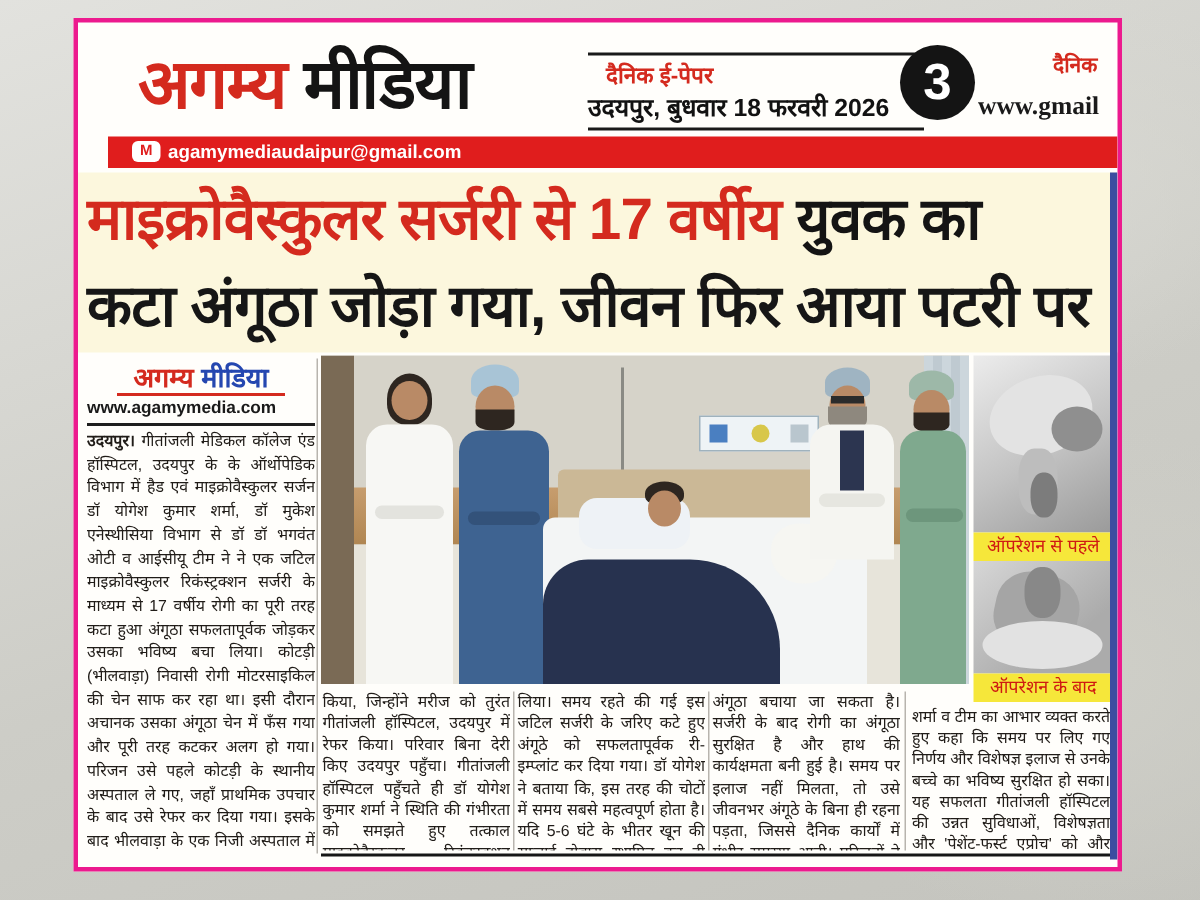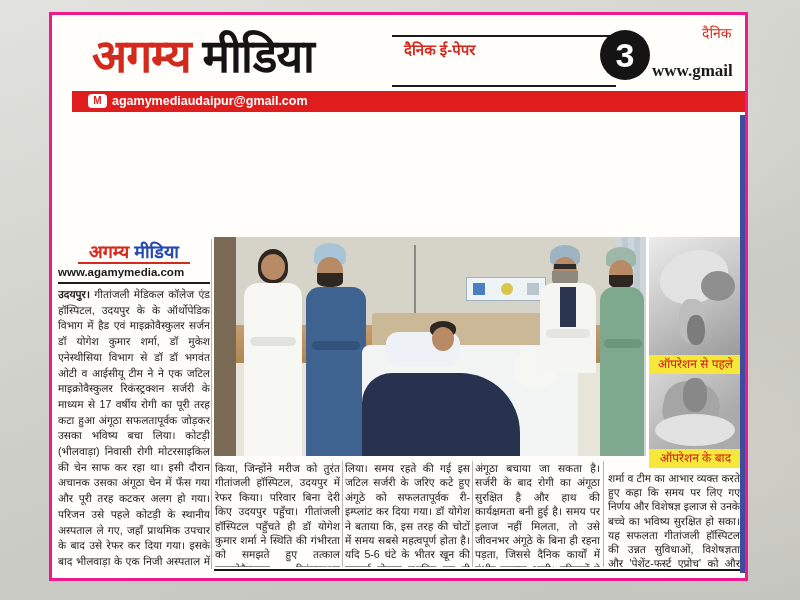--- a/index.html
+++ b/index.html
@@ -25,21 +25,21 @@
   .masthead-title { left:40px; top:8px; font-size:46px; font-weight:800; letter-spacing:-1px; white-space:nowrap; }
   .t-red { color:#d42a1e; }
   .t-black { color:#141414; }
   .rule { background:#1a1a1a; }
   .datebox-toprule { left:340px; top:20px; width:224px; height:2px; }
   .edition-label { left:352px; top:24px; font-size:15px; font-weight:bold; color:#d42a1e; white-space:nowrap; }
   .date-line { left:340px; top:44px; font-size:16.5px; font-weight:bold; color:#121212; white-space:nowrap; }
   .datebox-botrule { left:340px; top:70px; width:224px; height:2px; }
   .page-circle { left:548px; top:15px; width:50px; height:50px; border-radius:50%; background:#141414;
                  color:#fff; font-size:34px; font-weight:bold; text-align:center; line-height:50px; }
-  .corner-tag { left:650px; top:8px; font-size:14px; font-weight:normal; color:#d42a1e; white-space:nowrap; }
+  .corner-tag { left:650px; top:18px; font-size:14px; font-weight:bold; color:#d42a1e; white-space:nowrap; }
   .corner-url { left:600px; top:46px; font-family:"Liberation Serif","DejaVu Serif",serif;
                 font-size:17px; font-weight:bold; color:#1a1a1a; white-space:nowrap; }
   
   .email-bar { left:20px; top:76px; width:673px; height:21px; background:#e01d1d; }
   .gmail-box { left:16px; top:3px; width:19px; height:14px; background:#fff; border-radius:4px;
                text-align:center; line-height:14px; font-size:10px; font-weight:bold; color:#e01d1d; }
   .email-text { left:40px; top:3px; font-size:12.5px; font-weight:bold; color:#fff; white-space:nowrap; }
   
   .headline-box { left:0; top:100px; width:693px; height:120px; background:#fcf7dd; overflow:hidden; }
   .hl { position:absolute; left:6px; white-space:nowrap; font-size:39px; font-weight:800; letter-spacing:-0.5px; }
@@ -96,31 +96,38 @@
 
 <div class="abs page">
   <div class="page-inner">
 
     <div class="abs masthead-title">
       <span class="t-red">अगम्य</span><span class="t-black"> मीडिया</span>
     </div>
 
     <div class="abs rule datebox-toprule"></div>
     <div class="abs edition-label">दैनिक ई-पेपर</div>
+    <div class="abs date-line">उदयपुर, बुधवार 18 फरवरी 2026</div>
     <div class="abs rule datebox-botrule"></div>
 
     <div class="abs page-circle">3</div>
     <div class="abs corner-tag">दैनिक</div>
     <div class="abs corner-url">www.gmail</div>
 
     <div class="abs email-bar">
       <div class="abs gmail-box">M</div>
       <div class="abs email-text">agamymediaudaipur@gmail.com</div>
     </div>
 
+    <div class="abs headline-box">
+      <div class="hl hl1">
+        <span class="t-red">माइक्रोवैस्कुलर सर्जरी से 17 वर्षीय</span><span class="t-black"> युवक का</span>
+      </div>
+      <div class="hl hl2">कटा अंगूठा जोड़ा गया, जीवन फिर आया पटरी पर</div>
+    </div>
 
     <div class="abs byline-logo">
       <span class="t-red">अगम्य </span><span class="logo-blue">मीडिया</span>
     </div>
     <div class="abs byline-redrule"></div>
     <div class="abs byline-site">www.agamymedia.com</div>
     <div class="abs byline-botrule"></div>
 
     <div class="col col1">
       <span class="dateline">उदयपुर। </span><span>गीतांजली मेडिकल कॉलेज एंड हॉस्पिटल, उदयपुर के के ऑर्थोपेडिक विभाग में हैड एवं माइक्रोवैस्कुलर सर्जन डॉ योगेश कुमार शर्मा, डॉ मुकेश एनेस्थीसिया विभाग से डॉ डॉ भगवंत ओटी व आईसीयू टीम ने ने एक जटिल माइक्रोवैस्कुलर रिकंस्ट्रक्शन सर्जरी के माध्यम से 17 वर्षीय रोगी का पूरी तरह कटा हुआ अंगूठा सफलतापूर्वक जोड़कर उसका भविष्य बचा लिया। कोटड़ी (भीलवाड़ा) निवासी रोगी मोटरसाइकिल की चेन साफ कर रहा था। इसी दौरान अचानक उसका अंगूठा चेन में फँस गया और पूरी तरह कटकर अलग हो गया। परिजन उसे पहले कोटड़ी के स्थानीय अस्पताल ले गए, जहाँ प्राथमिक उपचार के बाद उसे रेफर कर दिया गया। इसके बाद भीलवाड़ा के एक निजी अस्पताल में टांके लगाने की सलाह दी गई। इसके बाद परिजनों ने अन्य निजी हॉस्पिटल में से संपर्क</span>

